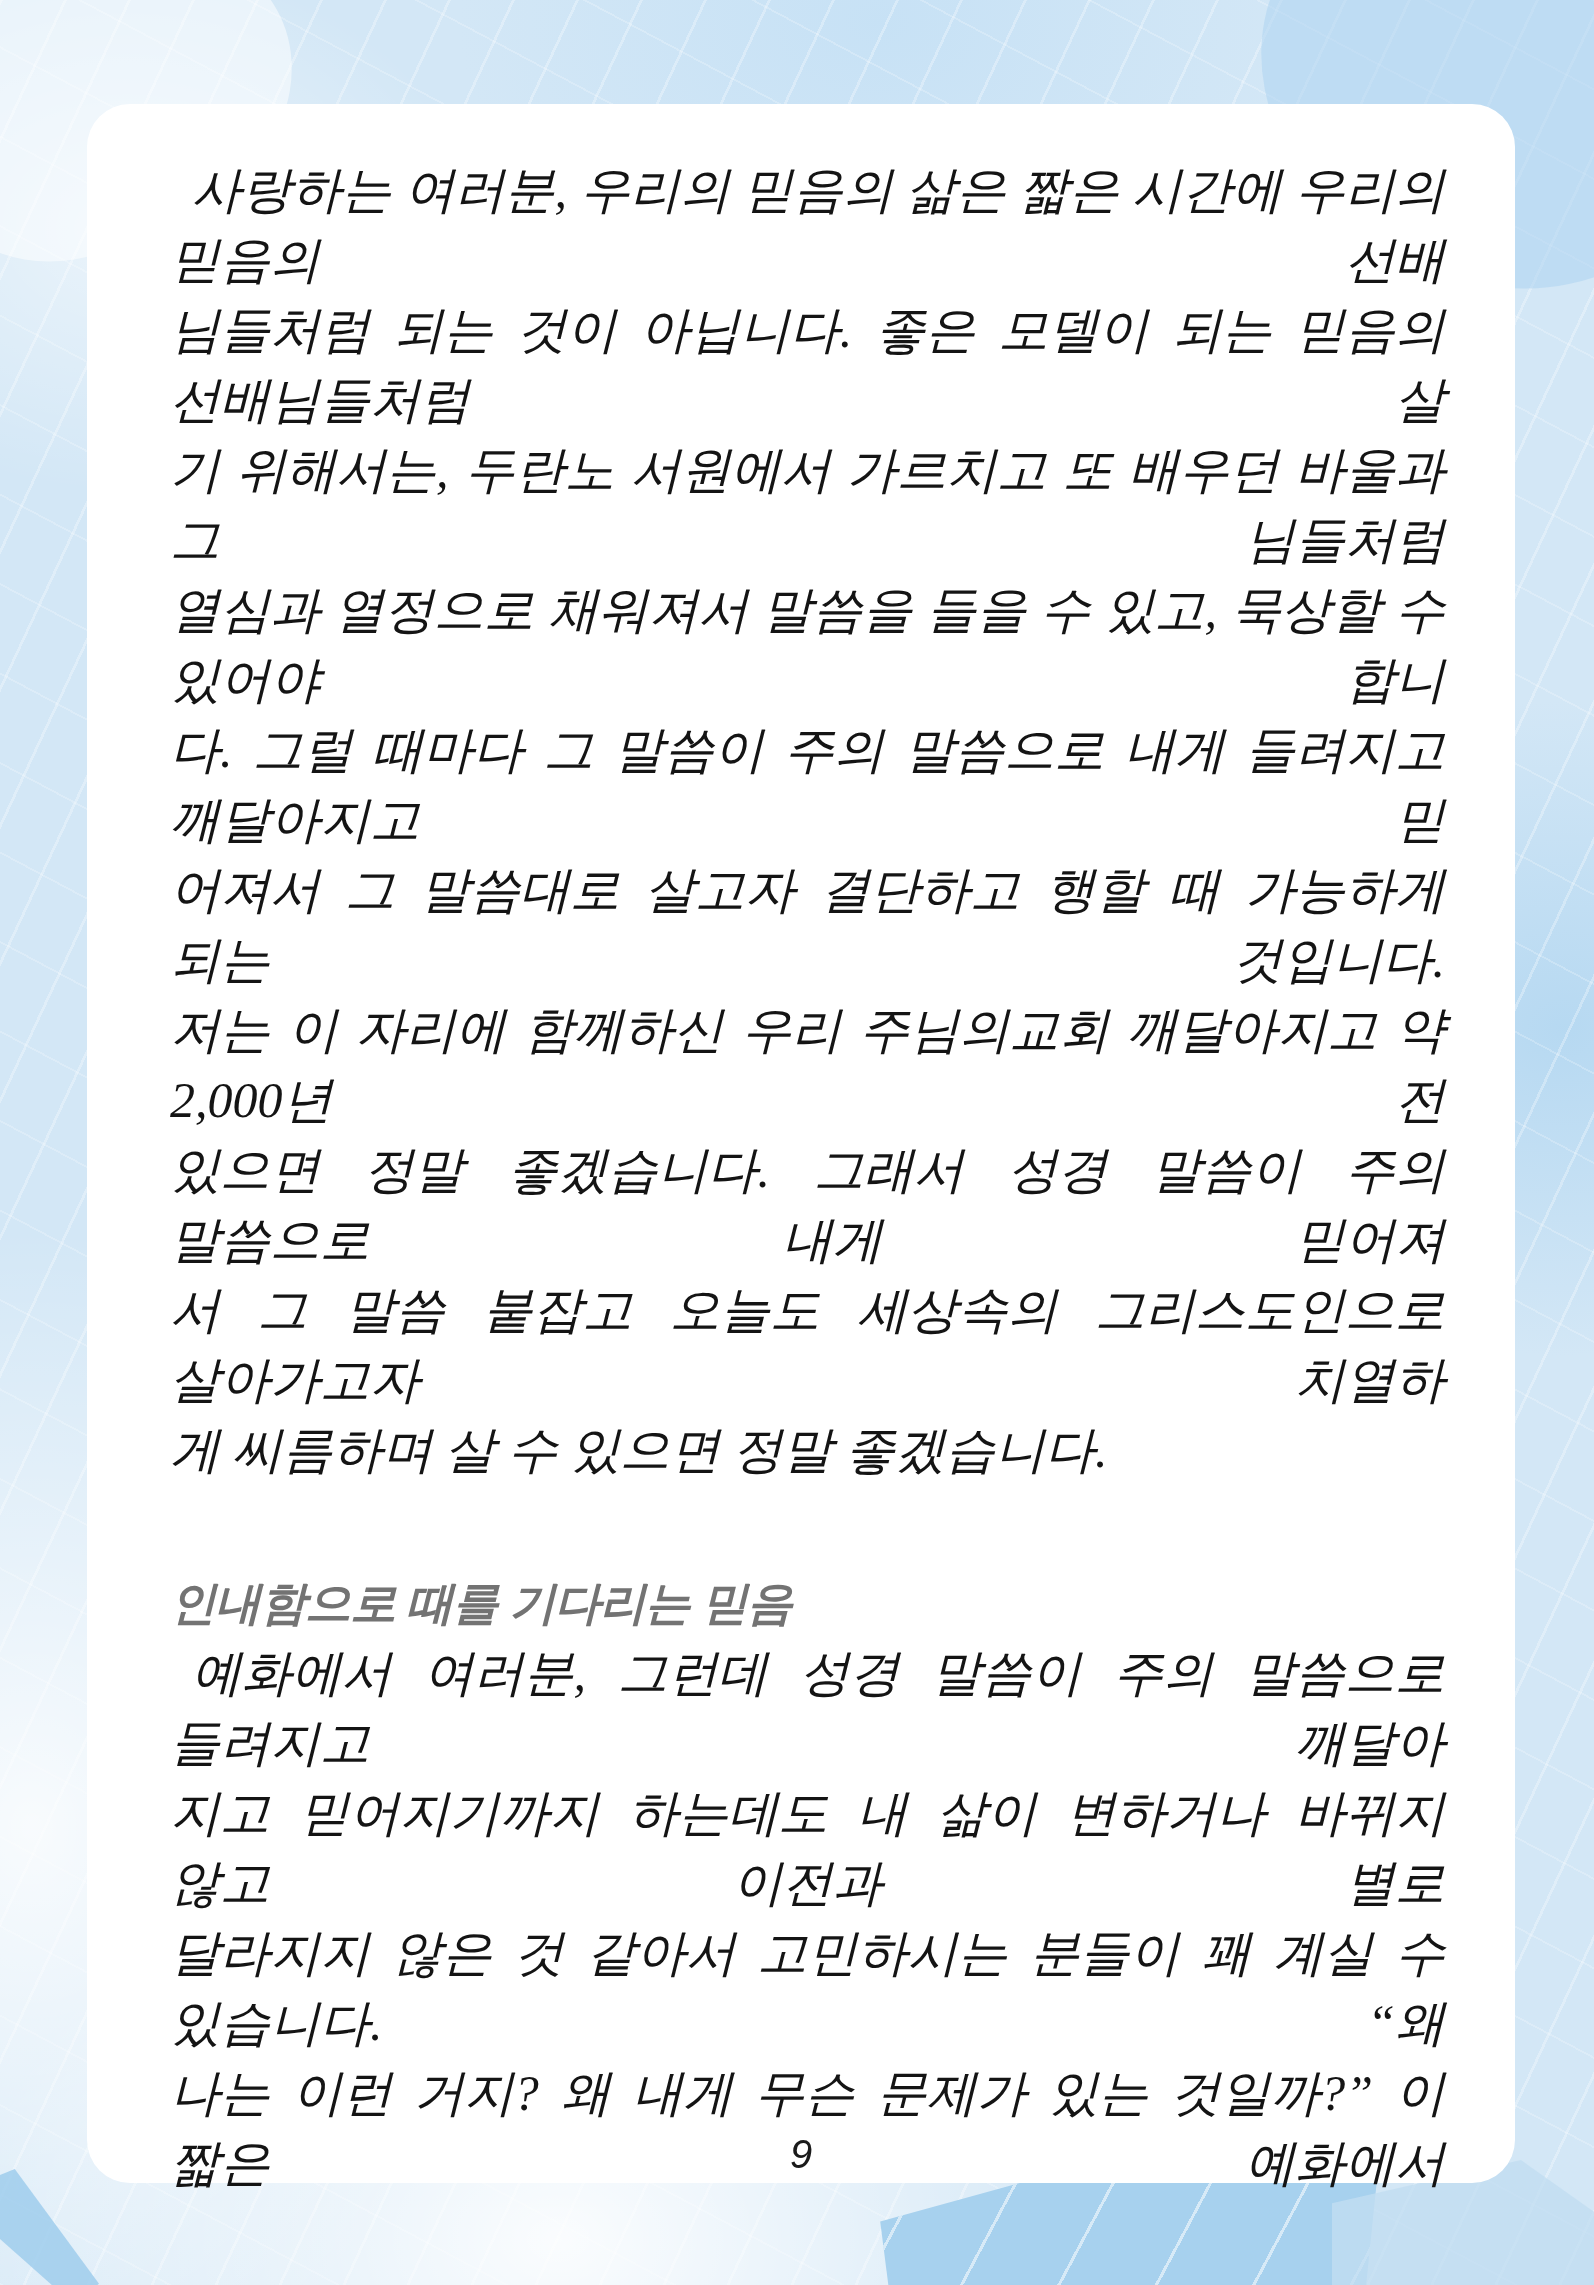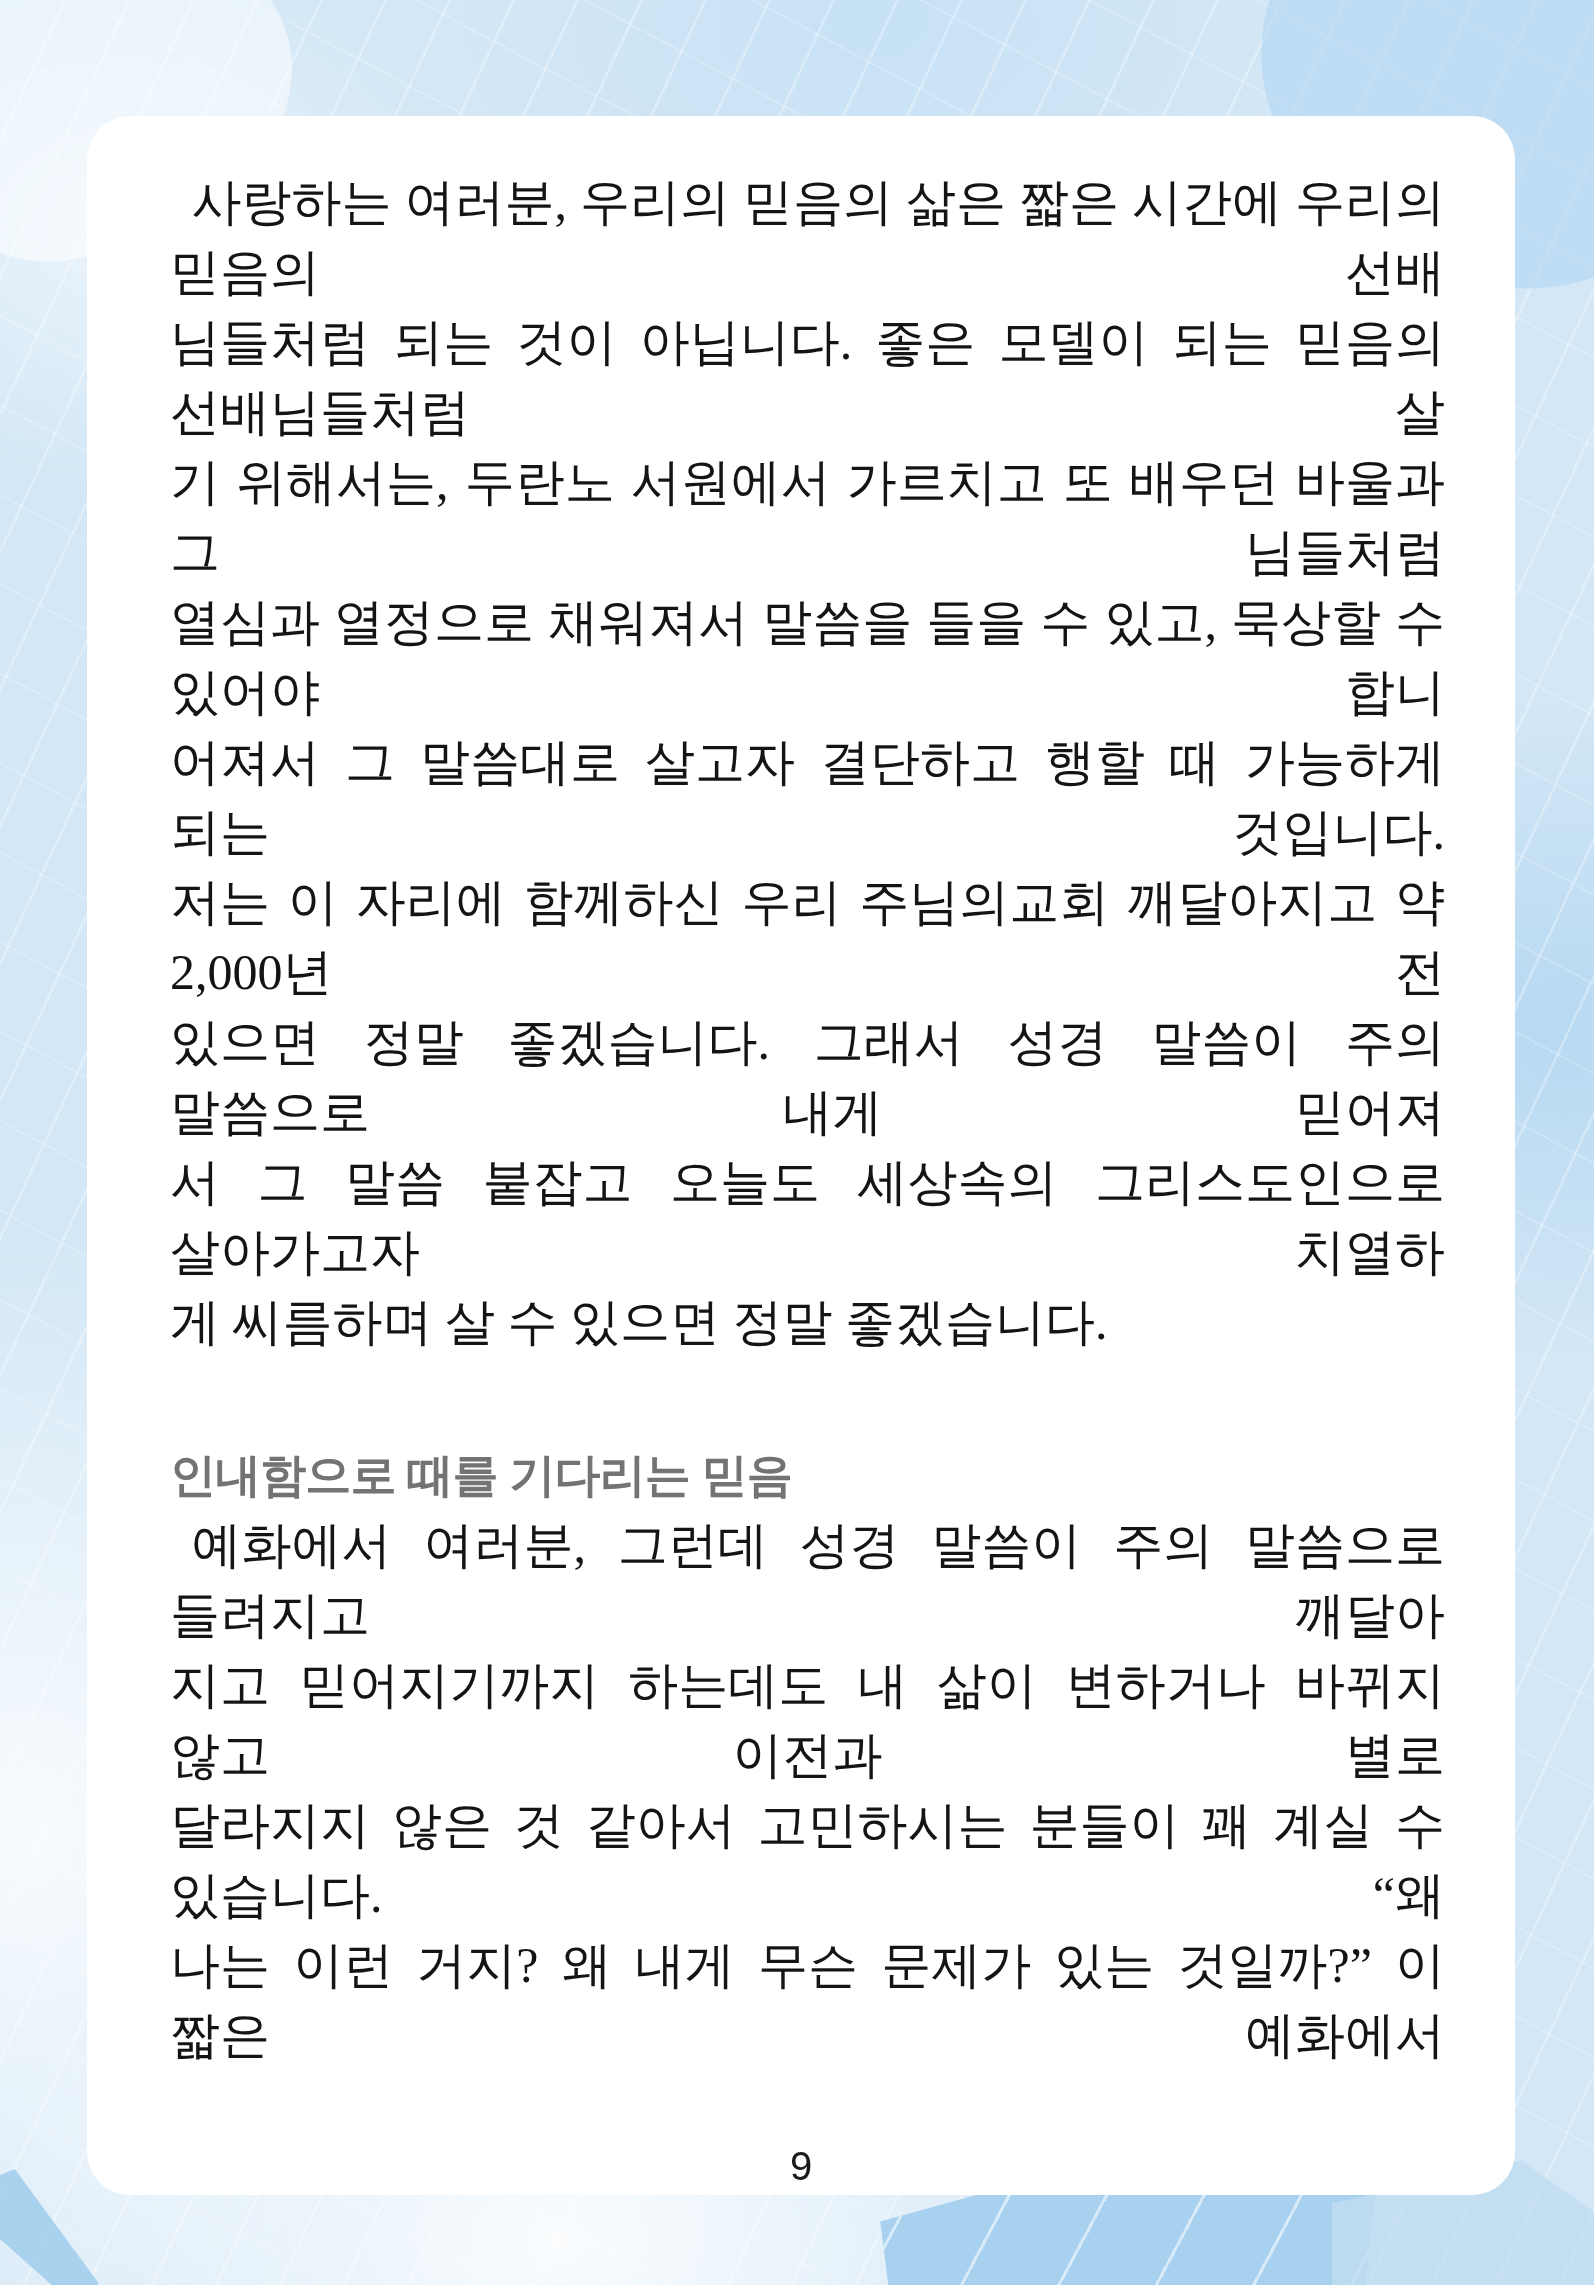--- a/index.html
+++ b/index.html
@@ -44,22 +44,22 @@
   .leaf-d{ 
     right:-126px;top:-108px;width:468px;height:387px;border-radius:50%;
     background:rgba(173,212,241,0.55);transform:rotate(28deg);
   }
   .leaf-e{ 
     left:-81px;top:-54px;width:378px;height:297px;border-radius:45% 55% 60% 40%;
     background:rgba(255,255,255,0.5);transform:rotate(-18deg);
   }
 
   .card{
-    position:absolute;left:87px;top:116px;width:1428px;height:2079px;
-    background:#ffffff;border-radius:43px;
+    position:absolute;left:87px;top:104px;width:1428px;height:2079px;
+    background:#ffffff;border-radius:43px;font-style:italic;
   }
   .textcol{
     position:absolute;left:83px;top:51px;width:1275px;
     color:#141414;font-size:50px;line-height:70px;
     word-break:keep-all;
   }
   .jline{text-align:justify;text-align-last:justify;}
   .lastline{text-align:right;text-align-last:left;}
   .indent{text-indent:21.6px;}
   .heading{
@@ -86,20 +86,21 @@
   <div class="leaf leaf-c"></div>
 
   <div class="card">
     <div class="textcol">
 
       <div class="para">
         <div class="jline indent">사랑하는 여러분, 우리의 믿음의 삶은 짧은 시간에 우리의 믿음의 선배</div>
         <div class="jline">님들처럼 되는 것이 아닙니다. 좋은 모델이 되는 믿음의 선배님들처럼 살</div>
         <div class="jline">기 위해서는, 두란노 서원에서 가르치고 또 배우던 바울과 그 님들처럼</div>
         <div class="jline">열심과 열정으로 채워져서 말씀을 들을 수 있고, 묵상할 수 있어야 합니</div>
+        <div class="jline">다. 그럴 때마다 그 말씀이 주의 말씀으로 내게 들려지고 깨달아지고 믿</div>
         <div class="jline">어져서 그 말씀대로 살고자 결단하고 행할 때 가능하게 되는 것입니다.</div>
         <div class="jline">저는 이 자리에 함께하신 우리 주님의교회 깨달아지고 약 2,000년 전</div>
         <div class="jline">있으면 정말 좋겠습니다. 그래서 성경 말씀이 주의 말씀으로 내게 믿어져</div>
         <div class="jline">서 그 말씀 붙잡고 오늘도 세상속의 그리스도인으로 살아가고자 치열하</div>
         <div class="lastline">게 씨름하며 살 수 있으면 정말 좋겠습니다.</div>
       </div>
 
       <h2 class="heading">인내함으로 때를 기다리는 믿음</h2>
 
       <div class="para">

